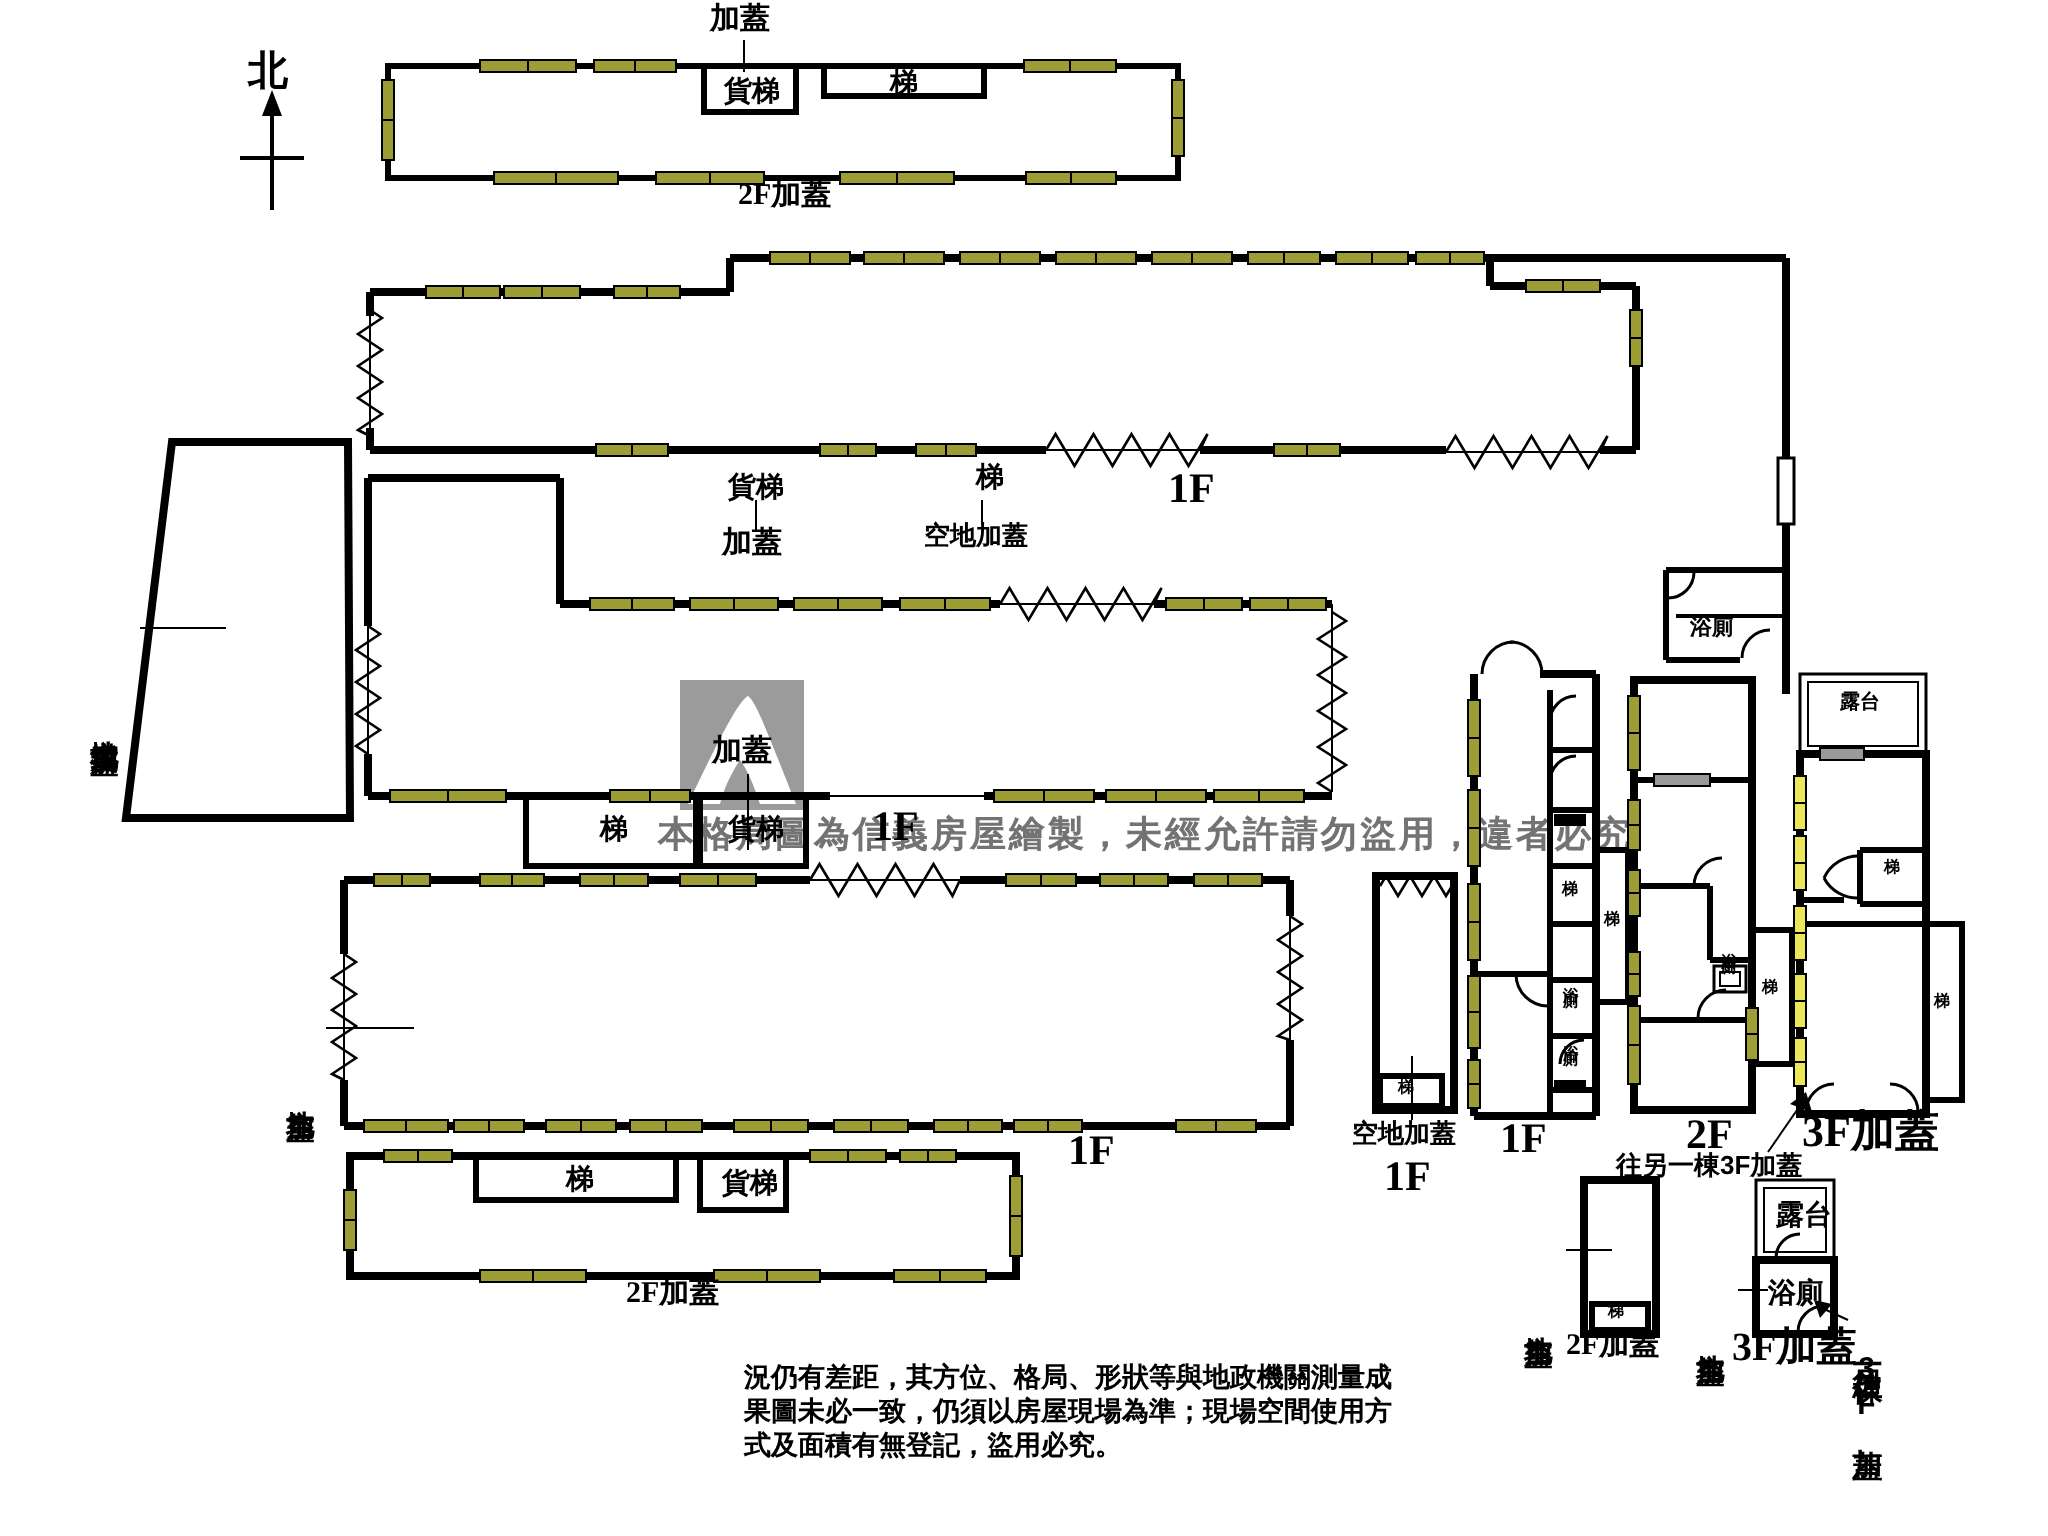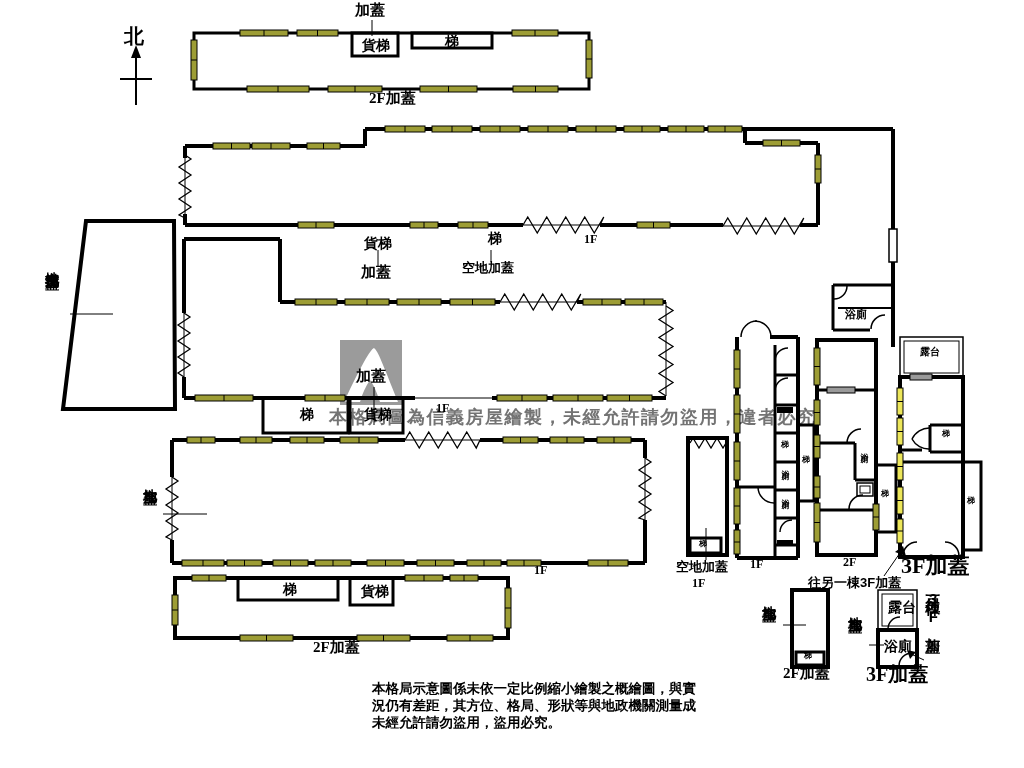--- a/index.html
+++ b/index.html
@@ -1,24 +1,24 @@
 <!DOCTYPE html>
 <html><head>
 <meta charset="utf-8">
 <style>
   html,body{margin:0;padding:0;background:#ffffff;}
   #canvas{position:relative;width:1024px;height:768px;background:#fff;overflow:hidden;
           font-family:"Liberation Sans",sans-serif;}
   #plan{position:absolute;left:0;top:0;}
   .w{fill:#9d9d35;stroke:#000;stroke-width:1;}
   .wy{fill:#ece65a;stroke:#000;stroke-width:1;}
-  .lbl{position:absolute;color:#000;font-weight:bold;white-space:nowrap;line-height:1.05;}
+  .lbl{position:absolute;color:#000;font-weight:bold;white-space:nowrap;line-height:1.05;text-align:right;}
   .fs8{font-size:8px;} .fs9{font-size:14px;} .fs10{font-size:10px;} .fs11{font-size:11px;}
   .fs13{font-size:13px;} .fs14{font-size:14px;} .fs15{font-size:15px;}
-  .floor{font-family:"Liberation Serif",serif;font-size:12px;font-weight:bold;}
+  .floor{font-family:"Liberation Serif",serif;font-size:21px;font-weight:bold;}
   .cap{font-family:"Liberation Serif",serif;font-size:15px;font-weight:bold;}
   .cap-big{font-family:"Liberation Serif",serif;font-size:22px;font-weight:bold;}
   .vert{writing-mode:vertical-rl;text-orientation:upright;letter-spacing:1px;}
   .wm-brand{position:absolute;left:410px;top:334px;font-size:56px;letter-spacing:12px;
             color:#a8a8a8;font-weight:bold;font-family:"Liberation Serif",serif;}
   .wm-notice{position:absolute;left:329px;top:405px;font-size:18px;letter-spacing:1.5px;
              color:#737373;font-weight:bold;}
   .wm-logo{position:absolute;left:340px;top:340px;width:62px;height:65px;background:#9b9b9b;}
   .disc{position:absolute;left:372px;top:680px;font-size:13.5px;font-weight:bold;
         line-height:17px;color:#000;}
@@ -382,17 +382,17 @@
   <div class="lbl fs8" style="left:804px;top:652px;">梯</div>
   <div class="lbl cap" style="left:783px;top:666px;">2F加蓋</div>
 
   <div class="lbl fs9" style="left:888px;top:600px;">露台</div>
   <div class="lbl fs9" style="left:884px;top:639px;">浴廁</div>
   <div class="lbl fs14 vert" style="left:848px;top:605px;height:64px;">空地加蓋</div>
   <div class="lbl" style="left:866px;top:664px;font-size:20px;font-family:'Liberation Serif',serif;">3F加蓋</div>
   <div class="lbl vert" style="left:925px;top:586px;height:128px;font-size:15px;">往另一棟3F加蓋</div>
 
   <div class="disc">
-    <div>本格局示意圖係未依一定比例縮小繪製之概繪圖，與實</div>
     <div>況仍有差距，其方位、格局、形狀等與地政機關測量成</div>
-    <div>未經允許請勿盜用，盜用必究。</div>
+    <div>果圖未必一致，仍須以房屋現場為準；現場空間使用方</div>
+    <div>式及面積有無登記，盜用必究。</div>
   </div>
 </div>
 
 </body></html>

